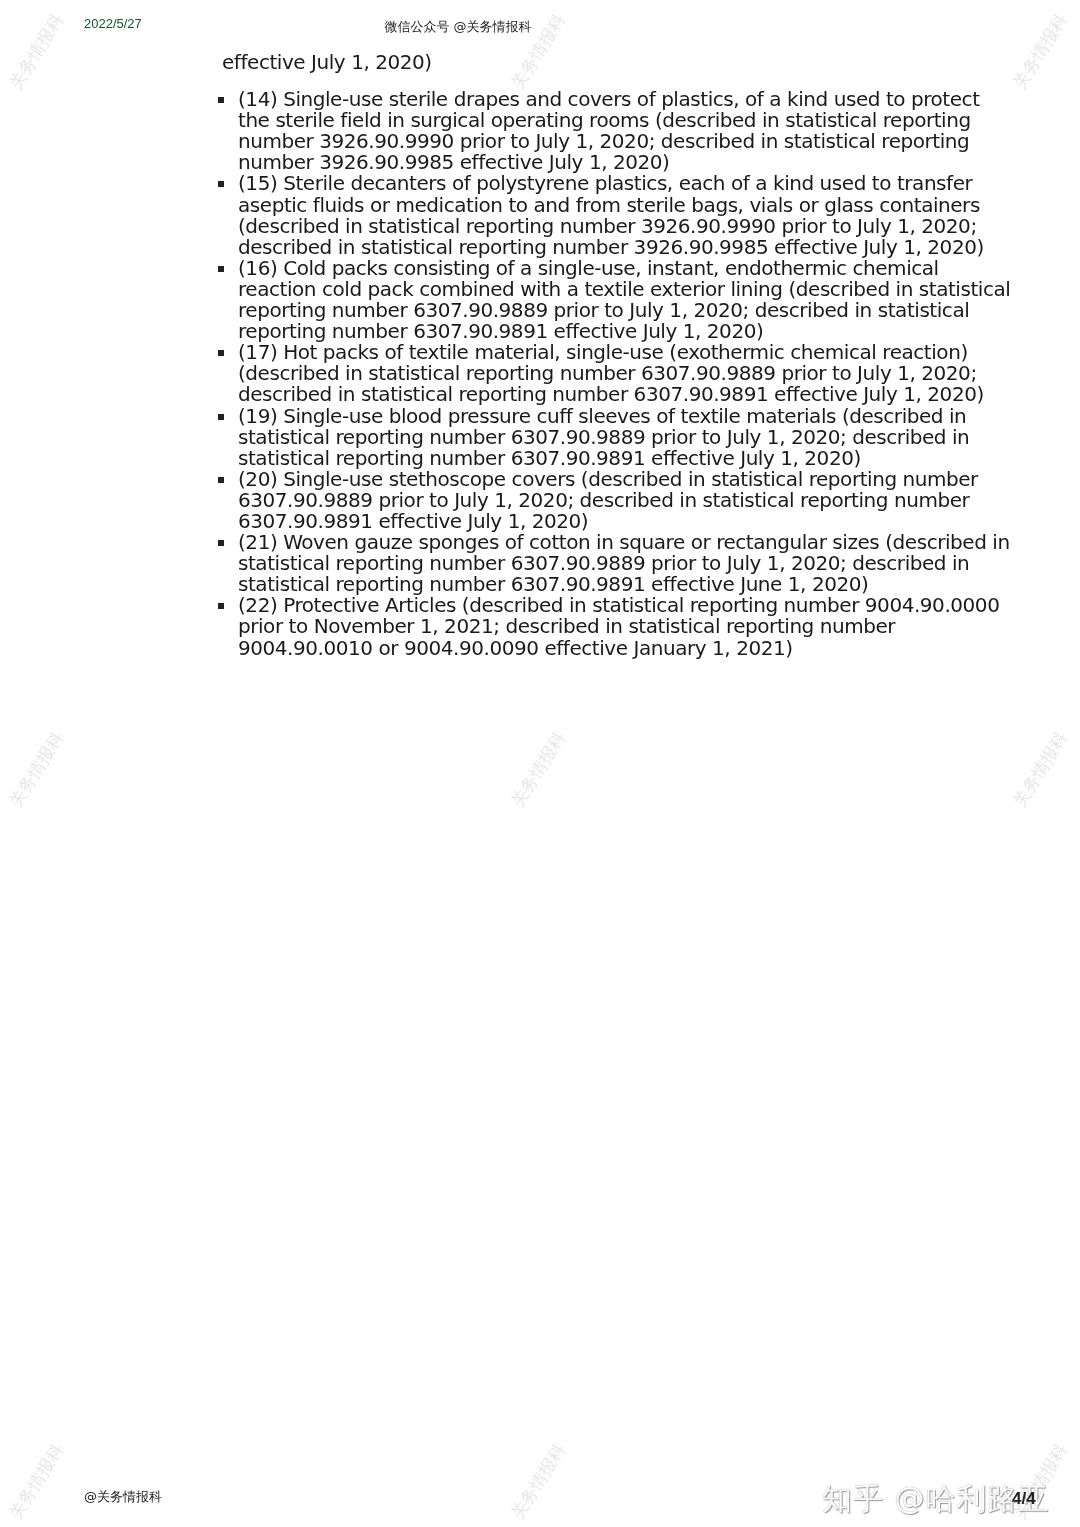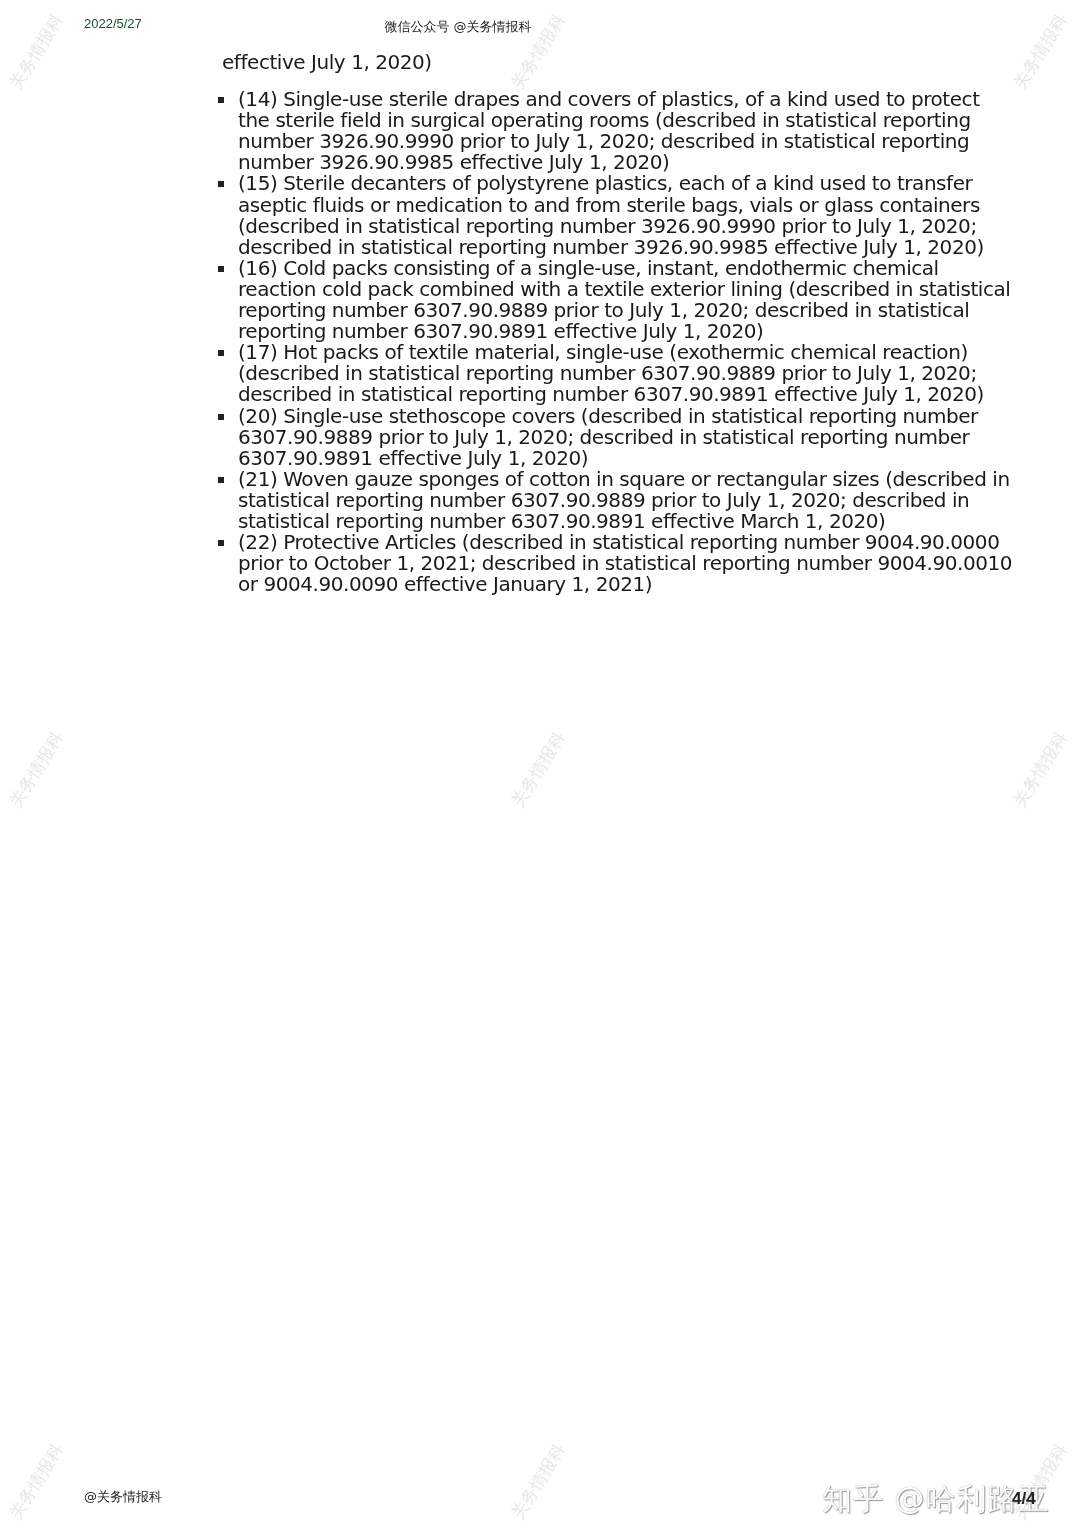--- a/index.html
+++ b/index.html
@@ -60,21 +60,22 @@
 <div class="hdr-date">2022/5/27</div>
 <div class="hdr-title">微信公众号 @关务情报科</div>
 
 <div class="content">
   <div class="cont-line">effective July 1, 2020)</div>
   <ul class="items">
     <li>(14) Single-use sterile drapes and covers of plastics, of a kind used to protect the sterile field in surgical operating rooms (described in statistical reporting number 3926.90.9990 prior to July 1, 2020; described in statistical reporting number 3926.90.9985 effective July 1, 2020)</li>
     <li>(15) Sterile decanters of polystyrene plastics, each of a kind used to transfer aseptic fluids or medication to and from sterile bags, vials or glass containers (described in statistical reporting number 3926.90.9990 prior to July 1, 2020; described in statistical reporting number 3926.90.9985 effective July 1, 2020)</li>
     <li>(16) Cold packs consisting of a single-use, instant, endothermic chemical reaction cold pack combined with a textile exterior lining (described in statistical reporting number 6307.90.9889 prior to July 1, 2020; described in statistical reporting number 6307.90.9891 effective July 1, 2020)</li>
     <li>(17) Hot packs of textile material, single-use (exothermic chemical reaction) (described in statistical reporting number 6307.90.9889 prior to July 1, 2020; described in statistical reporting number 6307.90.9891 effective July 1, 2020)</li>
+    <li>(19) Single-use blood pressure cuff sleeves of textile materials (described in statistical reporting number 6307.90.9889 prior to July 1, 2020; described in statistical reporting number 6307.90.9891 effective July 1, 2020)</li>
     <li>(20) Single-use stethoscope covers (described in statistical reporting number 6307.90.9889 prior to July 1, 2020; described in statistical reporting number 6307.90.9891 effective July 1, 2020)</li>
-    <li>(21) Woven gauze sponges of cotton in square or rectangular sizes (described in statistical reporting number 6307.90.9889 prior to July 1, 2020; described in statistical reporting number 6307.90.9891 effective March 1, 2020)</li>
-    <li>(22) Protective Articles (described in statistical reporting number 9004.90.0000 prior to October 1, 2021; described in statistical reporting number 9004.90.0010 or 9004.90.0090 effective January 1, 2021)</li>
+    <li>(21) Woven gauze sponges of cotton in square or rectangular sizes (described in statistical reporting number 6307.90.9889 prior to July 1, 2020; described in statistical reporting number 6307.90.9891 effective June 1, 2020)</li>
+    <li>(22) Protective Articles (described in statistical reporting number 9004.90.0000 prior to November 1, 2021; described in statistical reporting number 9004.90.0010 or 9004.90.0090 effective January 1, 2021)</li>
   </ul>
 </div>
 
 <div class="zhihu-mark">知乎 @哈利路亚</div>
 <div class="footer-left">@关务情报科</div>
 <div class="footer-page">4/4</div>
 
 </body></html>

